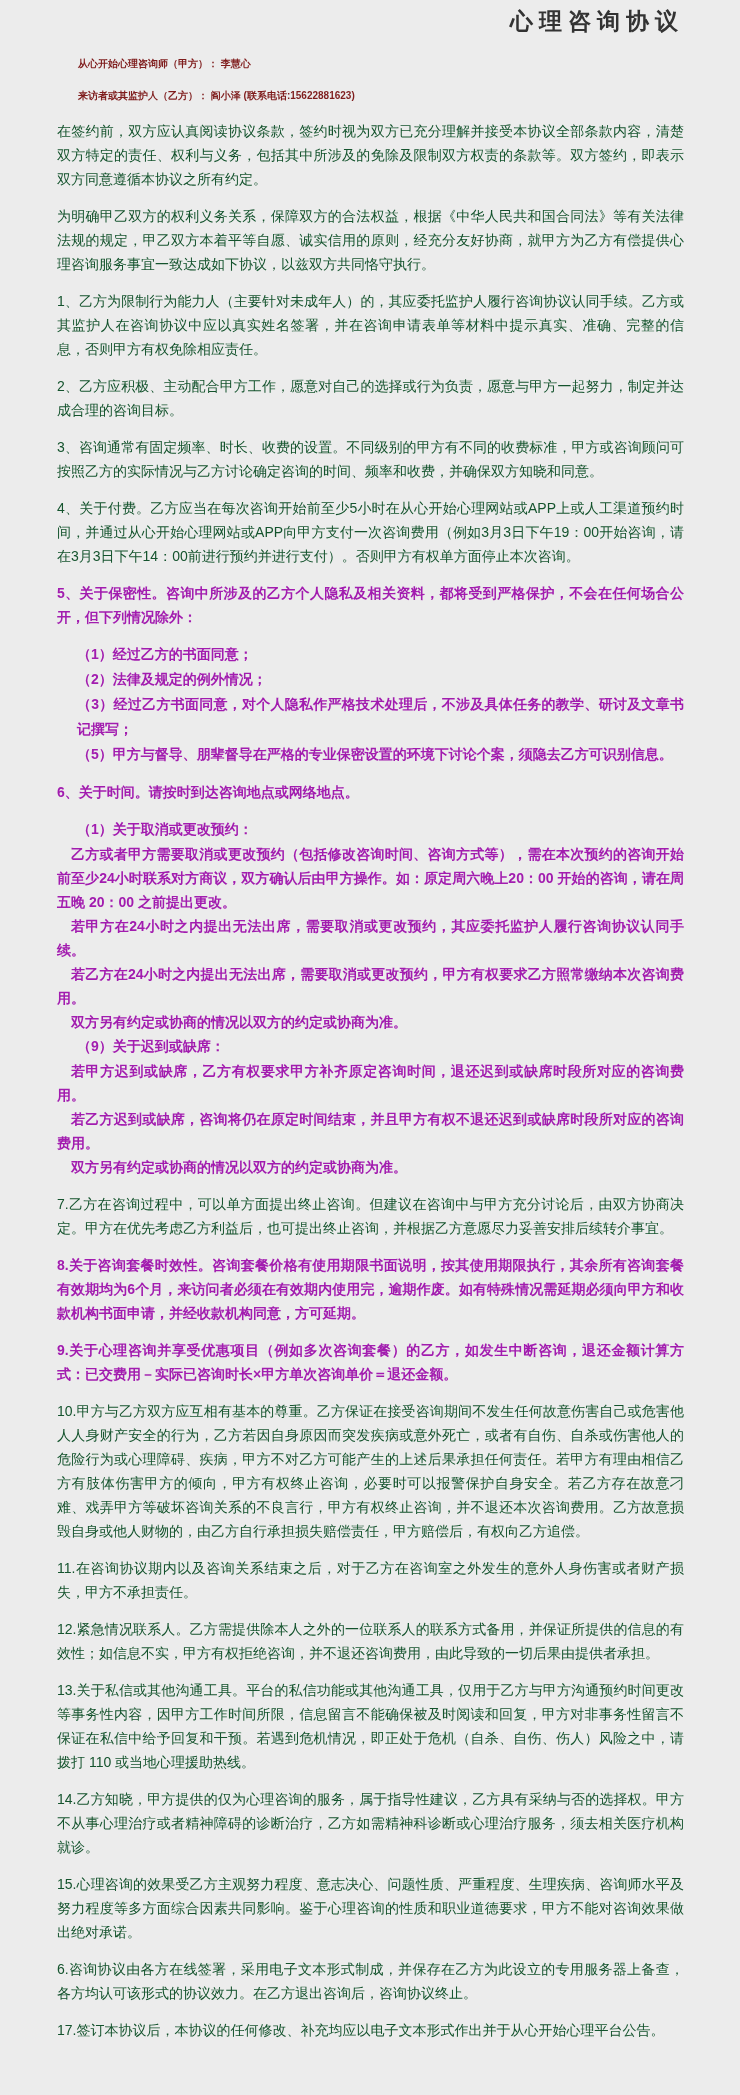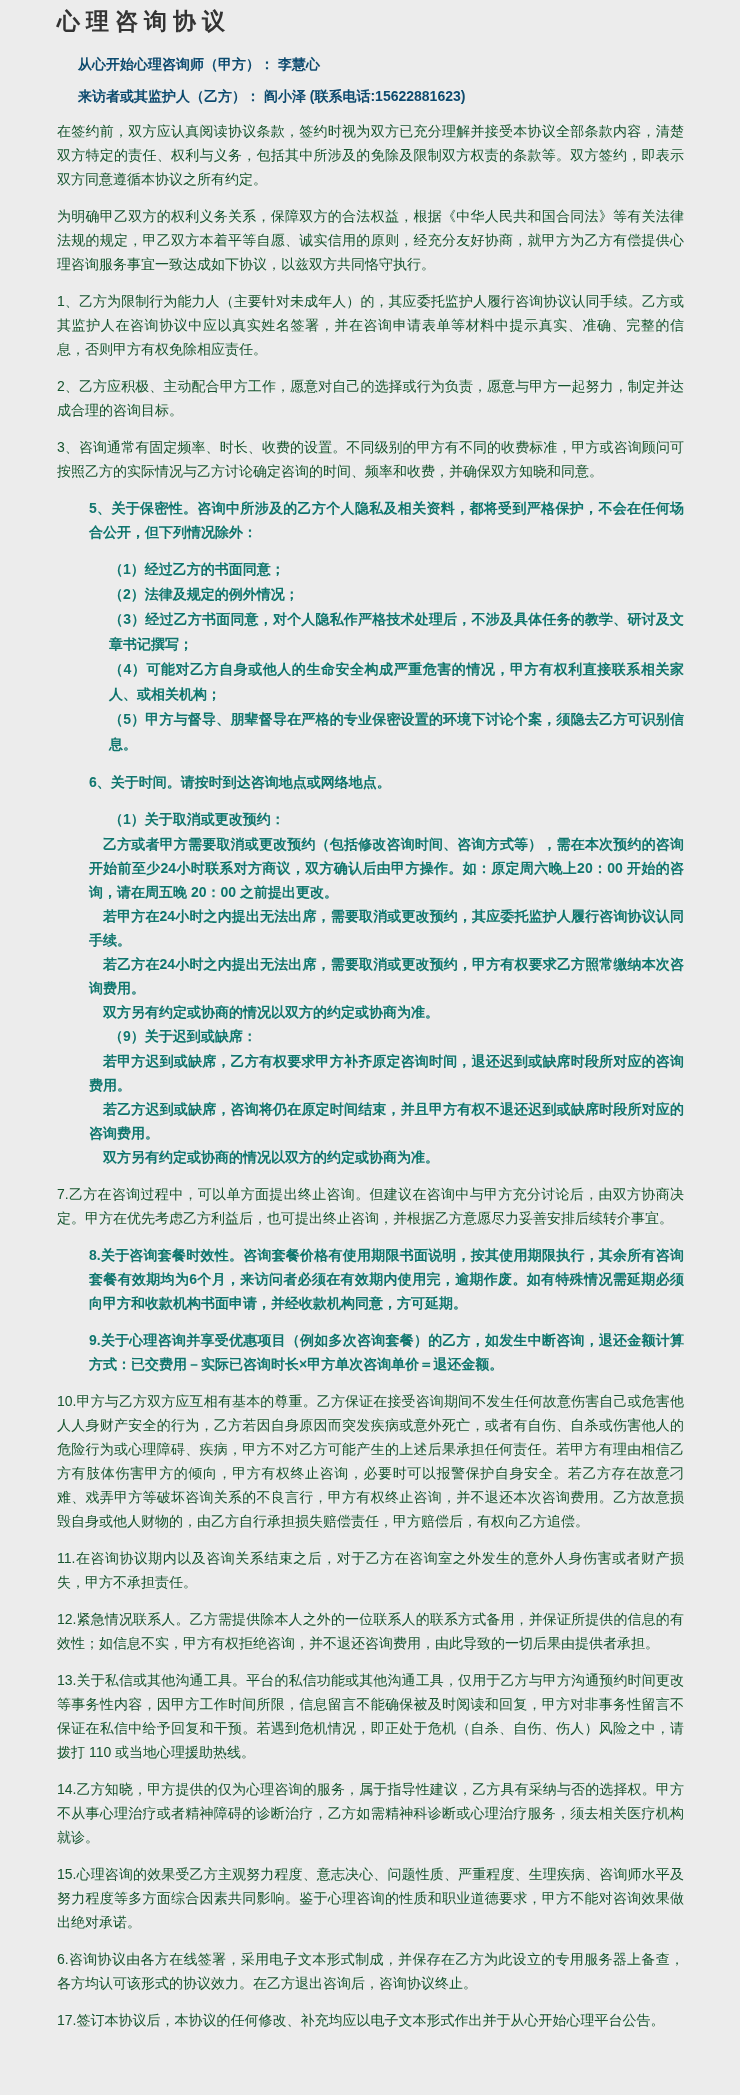--- a/index.html
+++ b/index.html
@@ -17,34 +17,34 @@
     color:#3f3f3f;
   }
   #content{
     position:absolute;
     left:57px;
     top:0;
     width:627px;
   }
   .title{
     margin-top:6px;
-    text-align:left;
+    text-align:right;
     font-size:23px;
     letter-spacing:6px;
     font-weight:600;
     color:#333;
   }
   #parties{
     margin-top:18px;
   }
   .party-line{
     padding-left:21px;
-    font-size:14px;
+    font-size:10px;
     font-weight:700;
-    color:#0c4a6e;
+    color:#7f1d1d;
     line-height:18px;
     margin:0 0 14px 0;
   }
   #agreement-body{
     margin-top:13px;
   }
   .para{
     font-size:14px;
     line-height:24px;
     text-align:justify;
@@ -55,22 +55,21 @@
     margin:0;
     padding-left:20px;
     line-height:25px;
   }
   .sub{
     margin:0;
     text-indent:14px;
   }
   .bold{
     font-weight:700;
-    color:#0f766e;
-    margin-left:32px;
+    color:#a21caf;
   }
 </style>
 </head>
 <body>
 
 <div id="page">
   <div id="content">
 
     <div class="title">心理咨询协议</div>
 
@@ -78,25 +77,25 @@
         <div class="party-line"><span>从心开始心理咨询师（甲方）： </span><span>李慧心</span></div>
         <div class="party-line"><span>来访者或其监护人（乙方）： </span><span>阎小泽 (联系电话:15622881623)</span></div>
       </div>
 
     <div id="agreement-body">
         <div class="para ">在签约前，双方应认真阅读协议条款，签约时视为双方已充分理解并接受本协议全部条款内容，清楚双方特定的责任、权利与义务，包括其中所涉及的免除及限制双方权责的条款等。双方签约，即表示双方同意遵循本协议之所有约定。</div>
         <div class="para ">为明确甲乙双方的权利义务关系，保障双方的合法权益，根据《中华人民共和国合同法》等有关法律法规的规定，甲乙双方本着平等自愿、诚实信用的原则，经充分友好协商，就甲方为乙方有偿提供心理咨询服务事宜一致达成如下协议，以兹双方共同恪守执行。</div>
         <div class="para ">1、乙方为限制行为能力人（主要针对未成年人）的，其应委托监护人履行咨询协议认同手续。乙方或其监护人在咨询协议中应以真实姓名签署，并在咨询申请表单等材料中提示真实、准确、完整的信息，否则甲方有权免除相应责任。</div>
         <div class="para ">2、乙方应积极、主动配合甲方工作，愿意对自己的选择或行为负责，愿意与甲方一起努力，制定并达成合理的咨询目标。</div>
         <div class="para ">3、咨询通常有固定频率、时长、收费的设置。不同级别的甲方有不同的收费标准，甲方或咨询顾问可按照乙方的实际情况与乙方讨论确定咨询的时间、频率和收费，并确保双方知晓和同意。</div>
+        <div class="para ">4、关于付费。乙方应当在每次咨询开始前至少5小时在从心开始心理网站或APP上或人工渠道预约时间，并通过从心开始心理网站或APP向甲方支付一次咨询费用（例如3月3日下午19：00开始咨询，请在3月3日下午14：00前进行预约并进行支付）。否则甲方有权单方面停止本次咨询。</div>
         <div class="para  bold">5、关于保密性。咨询中所涉及的乙方个人隐私及相关资料，都将受到严格保护，不会在任何场合公开，但下列情况除外：</div>
         <div class="para item bold">（1）经过乙方的书面同意；</div>
         <div class="para item bold">（2）法律及规定的例外情况；</div>
         <div class="para item bold">（3）经过乙方书面同意，对个人隐私作严格技术处理后，不涉及具体任务的教学、研讨及文章书记撰写；</div>
-        <div class="para item bold">（4）可能对乙方自身或他人的生命安全构成严重危害的情况，甲方有权利直接联系相关家人、或相关机构；</div>
         <div class="para item bold">（5）甲方与督导、朋辈督导在严格的专业保密设置的环境下讨论个案，须隐去乙方可识别信息。</div>
         <div class="para  bold">6、关于时间。请按时到达咨询地点或网络地点。</div>
         <div class="para item bold">（1）关于取消或更改预约：</div>
         <div class="para sub bold">乙方或者甲方需要取消或更改预约（包括修改咨询时间、咨询方式等），需在本次预约的咨询开始前至少24小时联系对方商议，双方确认后由甲方操作。如：原定周六晚上20：00 开始的咨询，请在周五晚 20：00 之前提出更改。</div>
         <div class="para sub bold">若甲方在24小时之内提出无法出席，需要取消或更改预约，其应委托监护人履行咨询协议认同手续。</div>
         <div class="para sub bold">若乙方在24小时之内提出无法出席，需要取消或更改预约，甲方有权要求乙方照常缴纳本次咨询费用。</div>
         <div class="para sub bold">双方另有约定或协商的情况以双方的约定或协商为准。</div>
         <div class="para item bold">（9）关于迟到或缺席：</div>
         <div class="para sub bold">若甲方迟到或缺席，乙方有权要求甲方补齐原定咨询时间，退还迟到或缺席时段所对应的咨询费用。</div>
         <div class="para sub bold">若乙方迟到或缺席，咨询将仍在原定时间结束，并且甲方有权不退还迟到或缺席时段所对应的咨询费用。</div>

